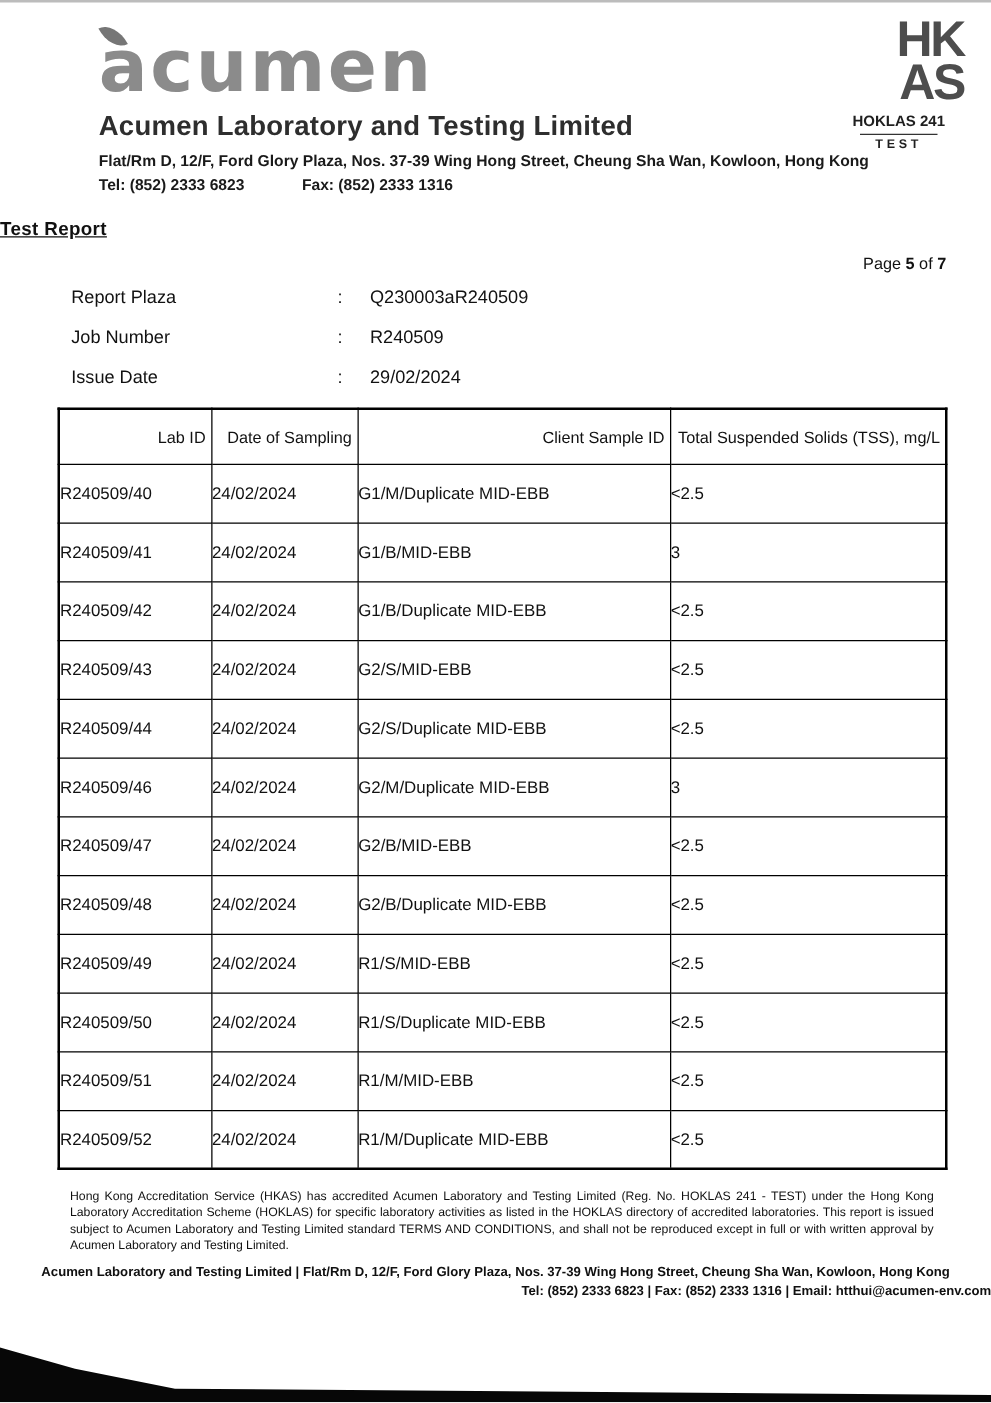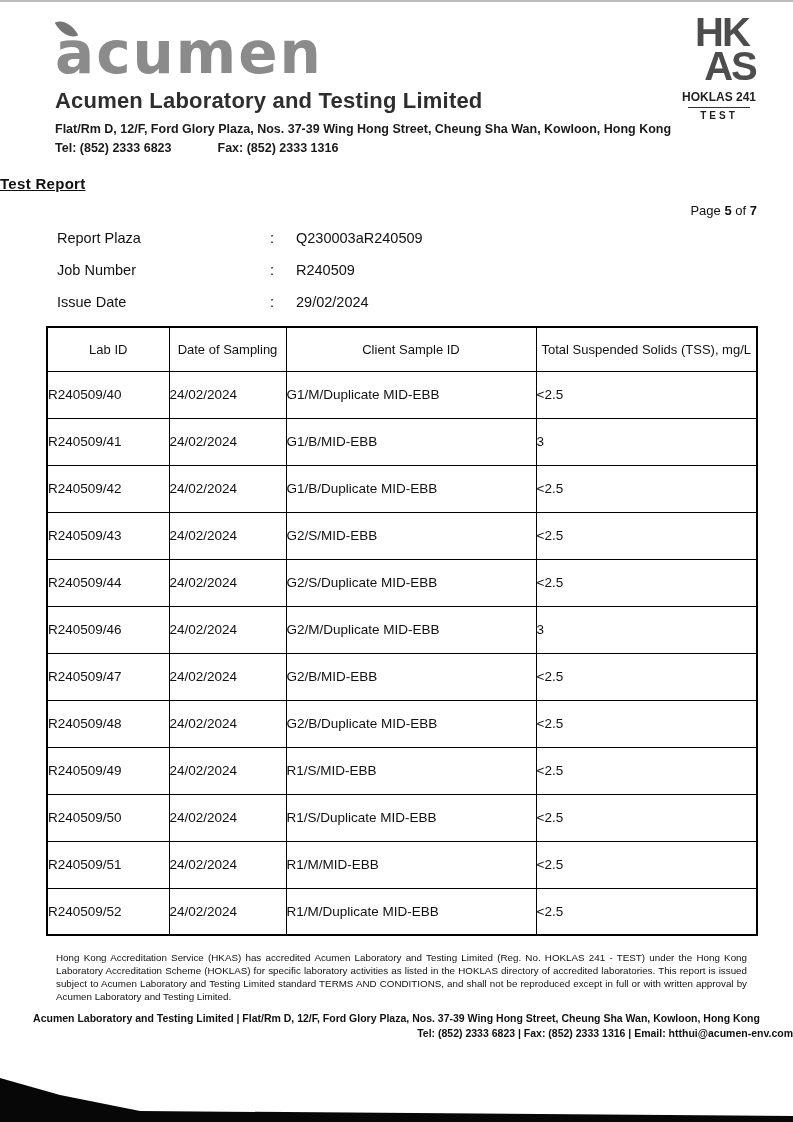--- a/index.html
+++ b/index.html
@@ -8,40 +8,40 @@
     position:relative;
     width:793px; height:1122px;
     margin:0 auto;
     background:#ffffff;
     font-family:"Liberation Sans","DejaVu Sans",sans-serif;
     color:#111;
     overflow:hidden;
     border-top:2px solid #bcbcbc;
   }
   
-  .doc-header { position:relative; padding:22px 38px 0 55px; }
+  .doc-header { position:relative; padding:22px 38px 0 55px;margin-left:24px; }
   .logo {
     position:relative; display:inline-block;
     font-family:"DejaVu Sans",sans-serif;
     font-size:58px; font-weight:bold; line-height:1;
     color:#8b8b8b; letter-spacing:2px;
   }
   .leaf {
     position:absolute; left:4px; top:-6px;
     width:15px; height:22px;
     background:#767676;
     border-radius:0 100% 0 100%;
     transform:rotate(-28deg);
   }
   .company { font-size:22px; font-weight:bold; color:#2e2e2e; margin-top:6px; letter-spacing:0.2px; }
   .address { font-size:12.5px; font-weight:bold; color:#1a1a1a; margin-top:8px; white-space:nowrap; }
   .telfax  { font-size:12.5px; font-weight:bold; color:#1a1a1a; margin-top:5px; display:flex; gap:46px;align-items:center; }
   
   .hkas { position:absolute; top:14px; right:22px; width:104px; text-align:center; }
-  .hkas-letters { font-weight:bold; color:#4d4d4d; font-size:40px; line-height:0.84; letter-spacing:-2px; text-align:center; padding-left:6px; }
+  .hkas-letters { font-weight:bold; color:#4d4d4d; font-size:40px; line-height:0.84; letter-spacing:-2px; text-align:right; padding-left:6px; }
   .hkas-letters .row2 { display:block; margin-left:16px; }
   .hkas-reg  { font-size:12px; font-weight:bold; color:#1f1f1f; margin-top:7px; white-space:nowrap; }
   .hkas-test { font-size:10px; font-weight:bold; letter-spacing:3px; color:#1f1f1f; border-top:1.5px solid #333; width:62px; margin:3px auto 0; padding-top:2px; }
   
   .report-title { text-align:left; font-size:15px; font-weight:bold; text-decoration:underline; margin-top:20px; letter-spacing:0.3px; }
   .page-label { text-align:right; padding-right:36px; font-size:13px; margin-top:11px; }
   .page-label b { font-weight:bold; }
   .fields { margin:12px 0 0 57px; }
   .field-row { display:flex; font-size:14.5px; margin-bottom:16px; }
   .field-label { width:213px; }
@@ -49,21 +49,21 @@
   
   .results-table {
     border-collapse:collapse;
     width:710px;
     margin:6px 0 0 46px;
     border:2px solid #000;
     table-layout:fixed;
   }
   .results-table th {
     height:44px; font-weight:normal; font-size:13px;
-    border:1px solid #000; text-align:center; background:#fff; padding:0 4px;margin-left:27px;
+    border:1px solid #000; text-align:right; background:#fff; padding:0 4px;margin-left:27px;
   }
   .results-table td {
     height:47px; font-size:13.5px;
     border:1px solid #000; text-align:left; background:#fff;
   }
   
   .disclaimer {
     margin:16px 46px 0 56px;
     font-size:9.8px; line-height:1.32;
     text-align:justify; color:#101010;

